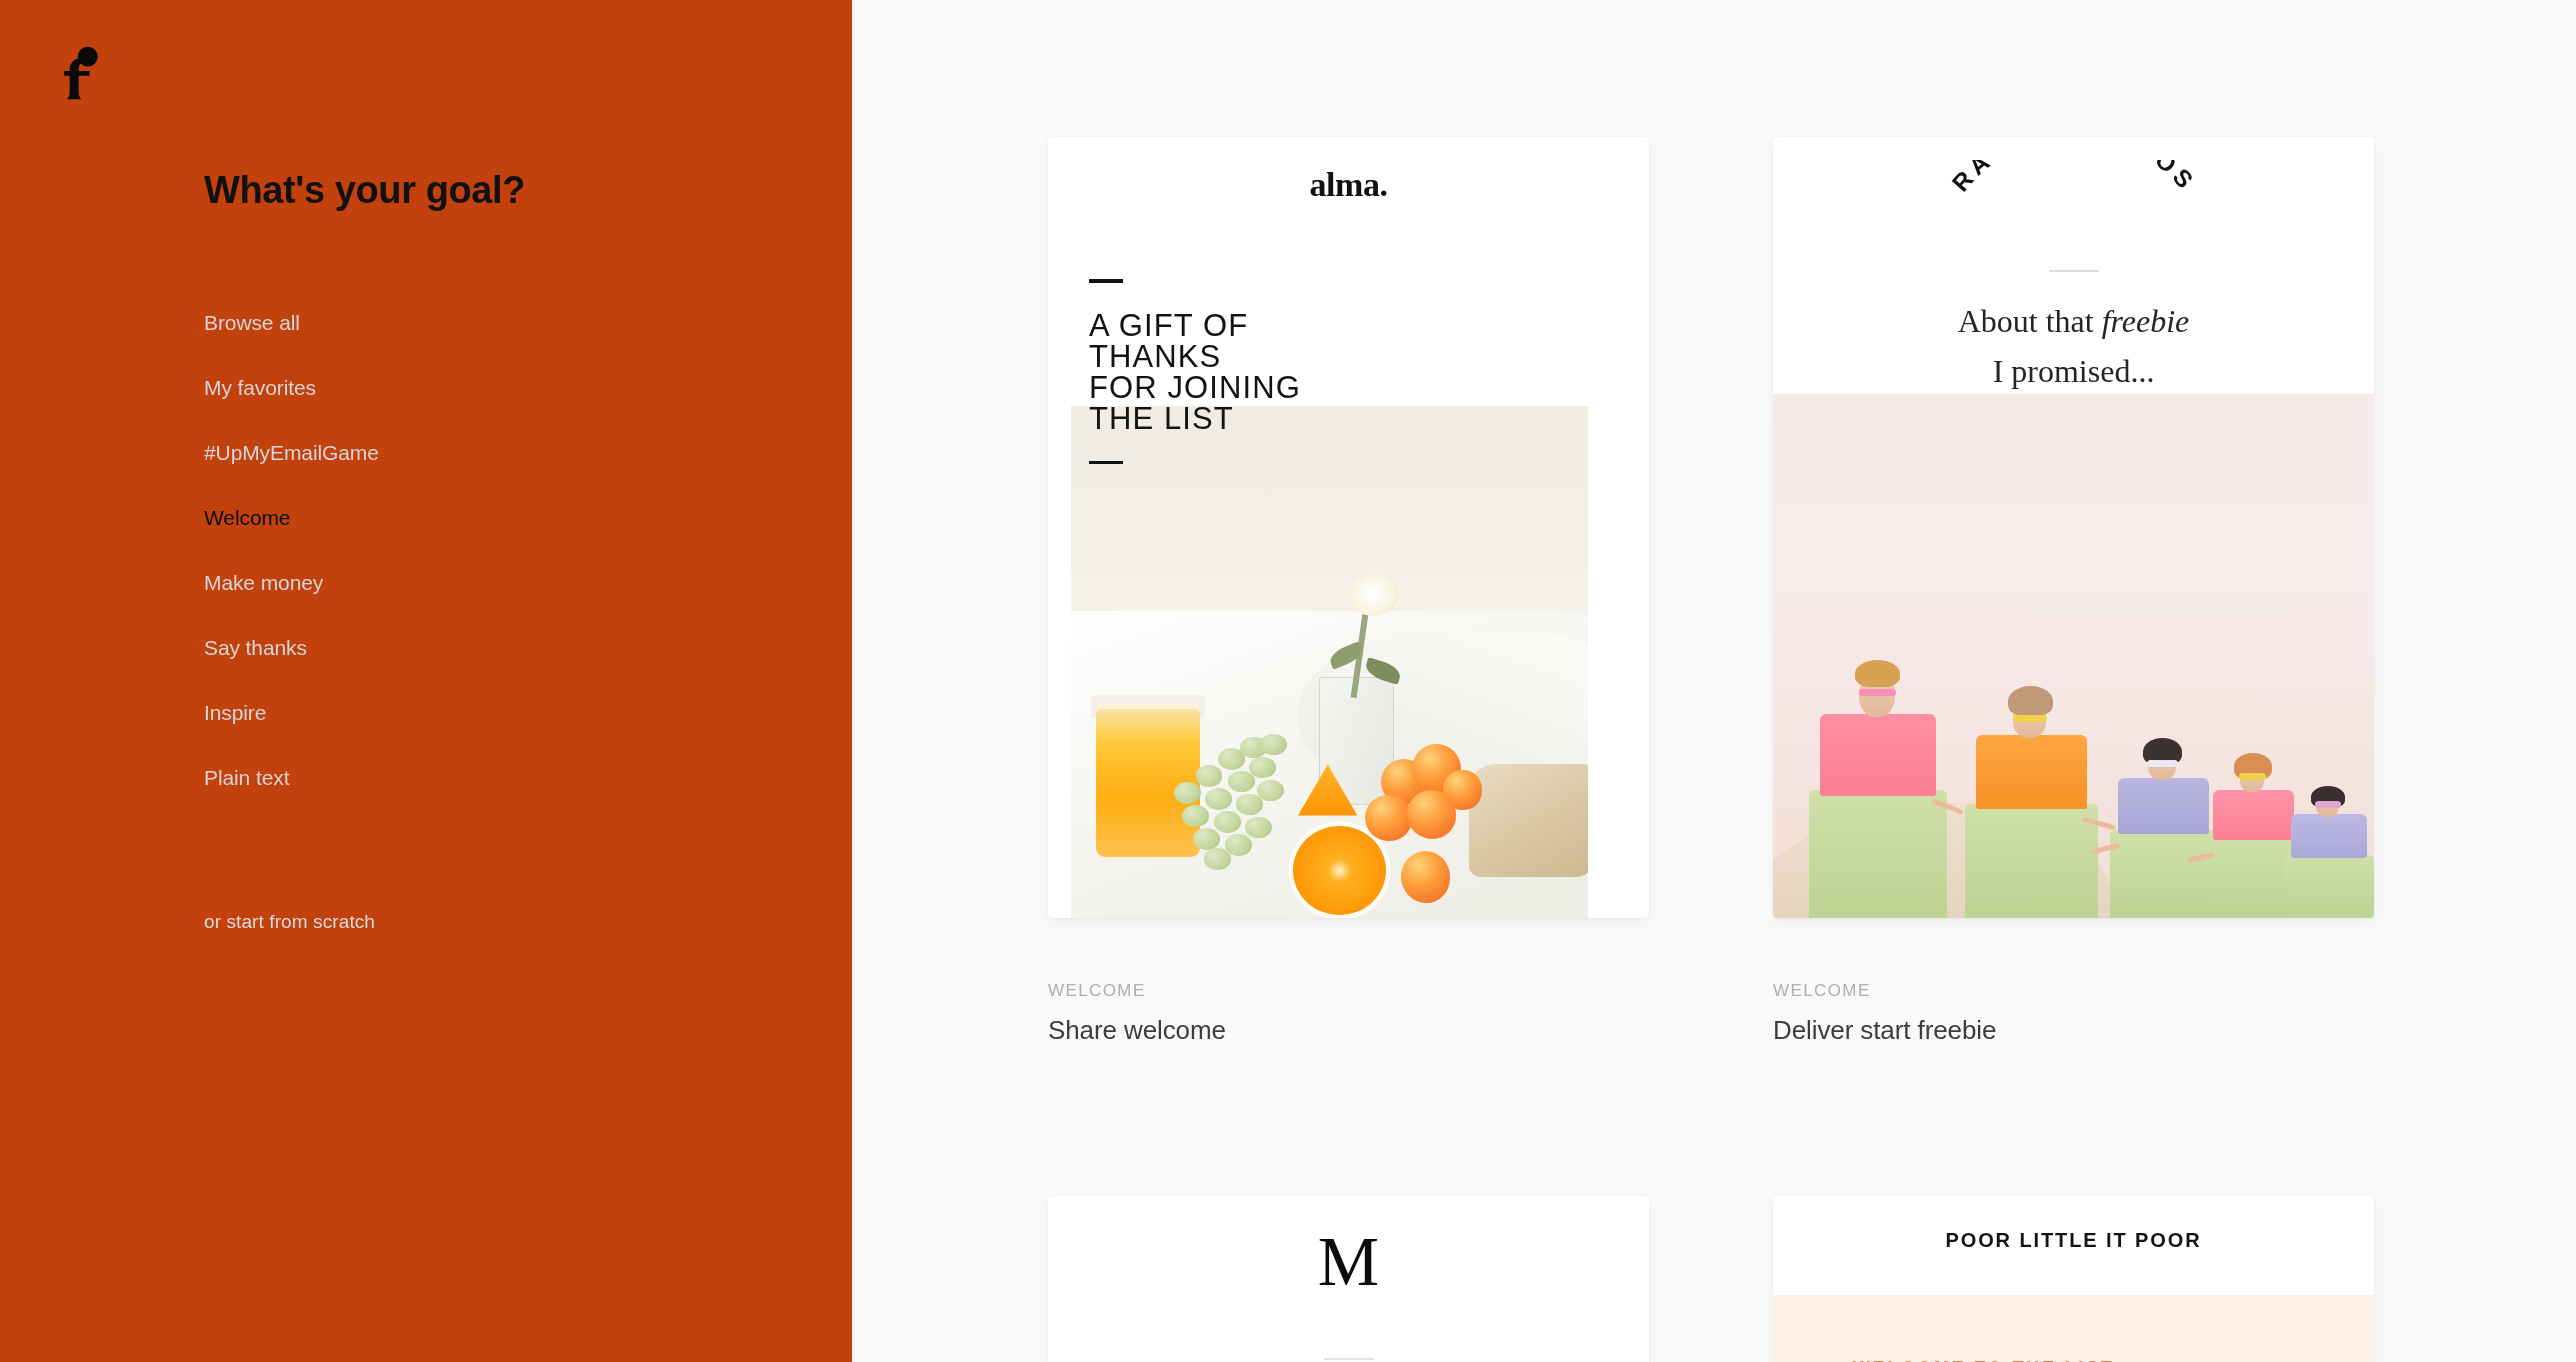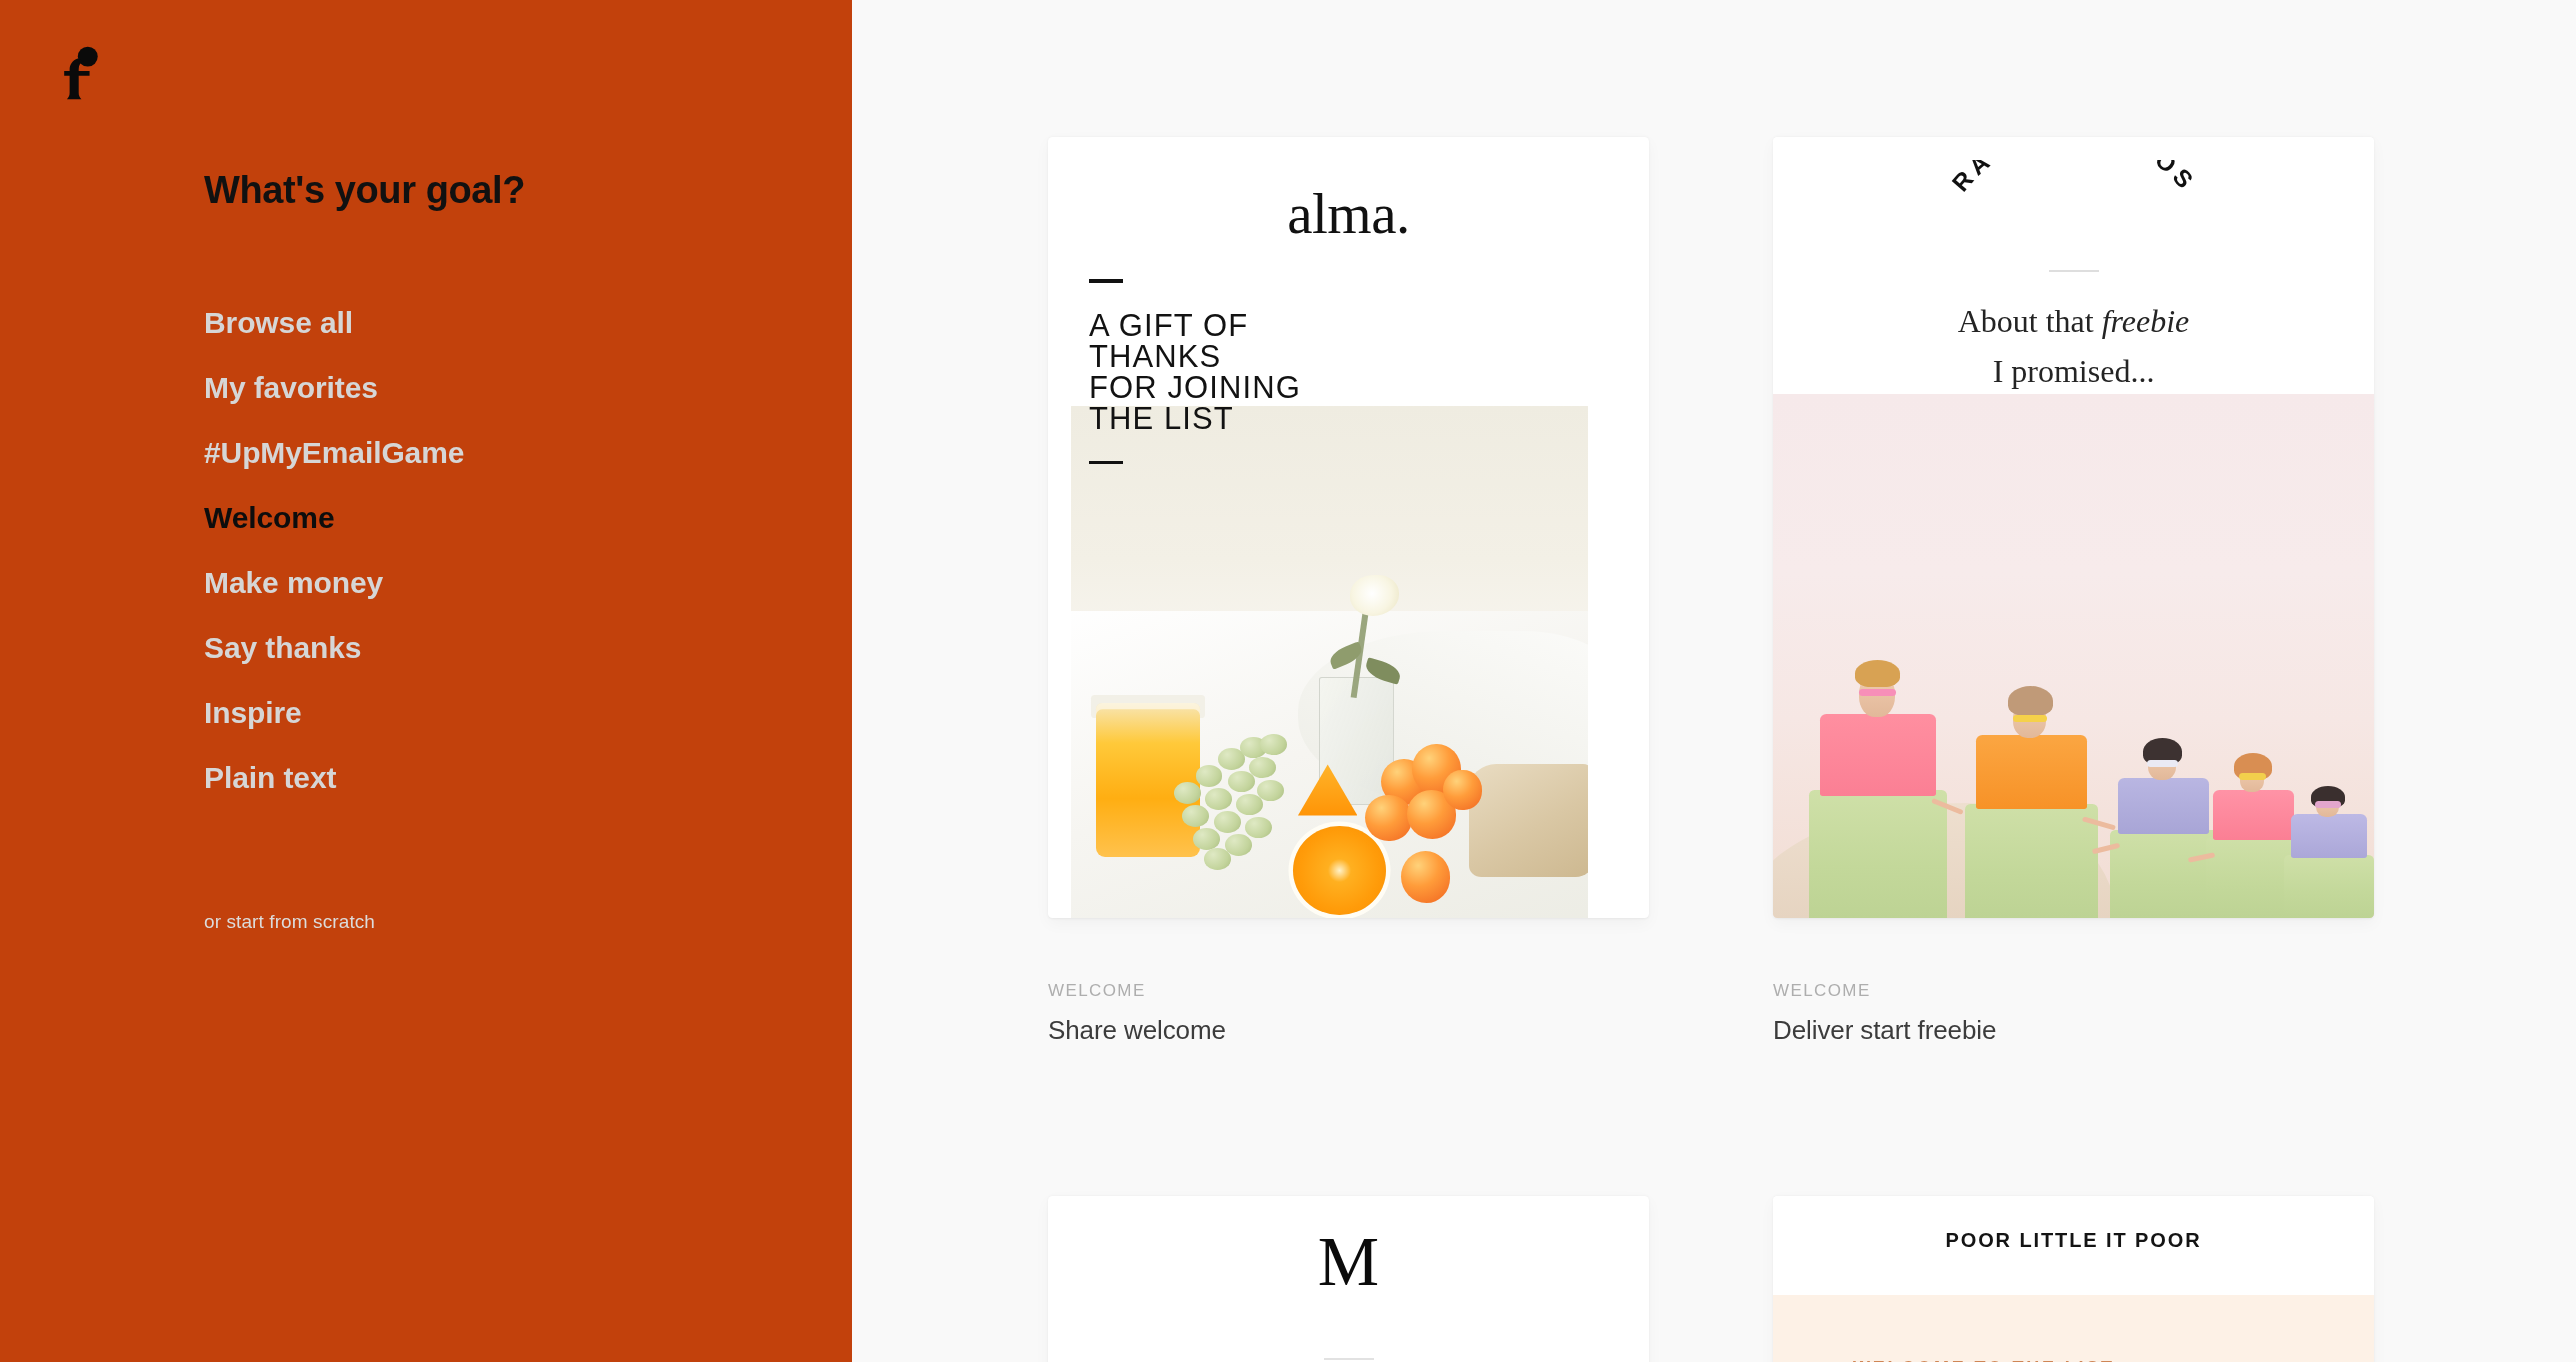--- a/index.html
+++ b/index.html
@@ -54,22 +54,22 @@
     position: absolute;
     left: 204px;
     top: 290px;
     width: 559px;
     list-style: none;
   }
   .goal-item {
     display: block;
     height: 65px;
     line-height: 65px;
-    font-size: 30px;
-    font-weight: 700;
+    font-size: 21px;
+    font-weight: 400;
     letter-spacing: -0.1px;
     color: #d6d6d6;
     white-space: nowrap;
     cursor: pointer;
     user-select: none;
   }
   .goal-item.is-active { color: #0d0d0d; }
 
   #scratch-link {
     position: absolute;
@@ -115,23 +115,22 @@
     white-space: nowrap;
   }
 
   
   #card-alma { left: 196px; top: 137px; width: 601px; height: 781px; }
 
   #alma-wordmark {
     position: absolute; top: 29px; left: 0; width: 100%;
     text-align: center;
     font-family: "Liberation Serif", serif;
-    font-size: 57px; font-weight: 400; color: #111;
+    font-size: 34px; font-weight: 700; color: #111;
     letter-spacing: -0.5px;
-    margin-top: 15px;
   }
 
   #alma-photo {
     position: absolute; left: 22.5px; top: 269px; width: 517px; height: 512px;
     background:
       radial-gradient(circle at 62% 88%, rgba(255,140,0,0.16) 0%, rgba(255,140,0,0) 34%),
       linear-gradient(180deg, #efece1 0%, #f3f0e6 30%, #f7f5ef 48%, #fbfaf7 60%, #fdfdfc 72%, #ffffff 100%);
     overflow: hidden;
   }
   

